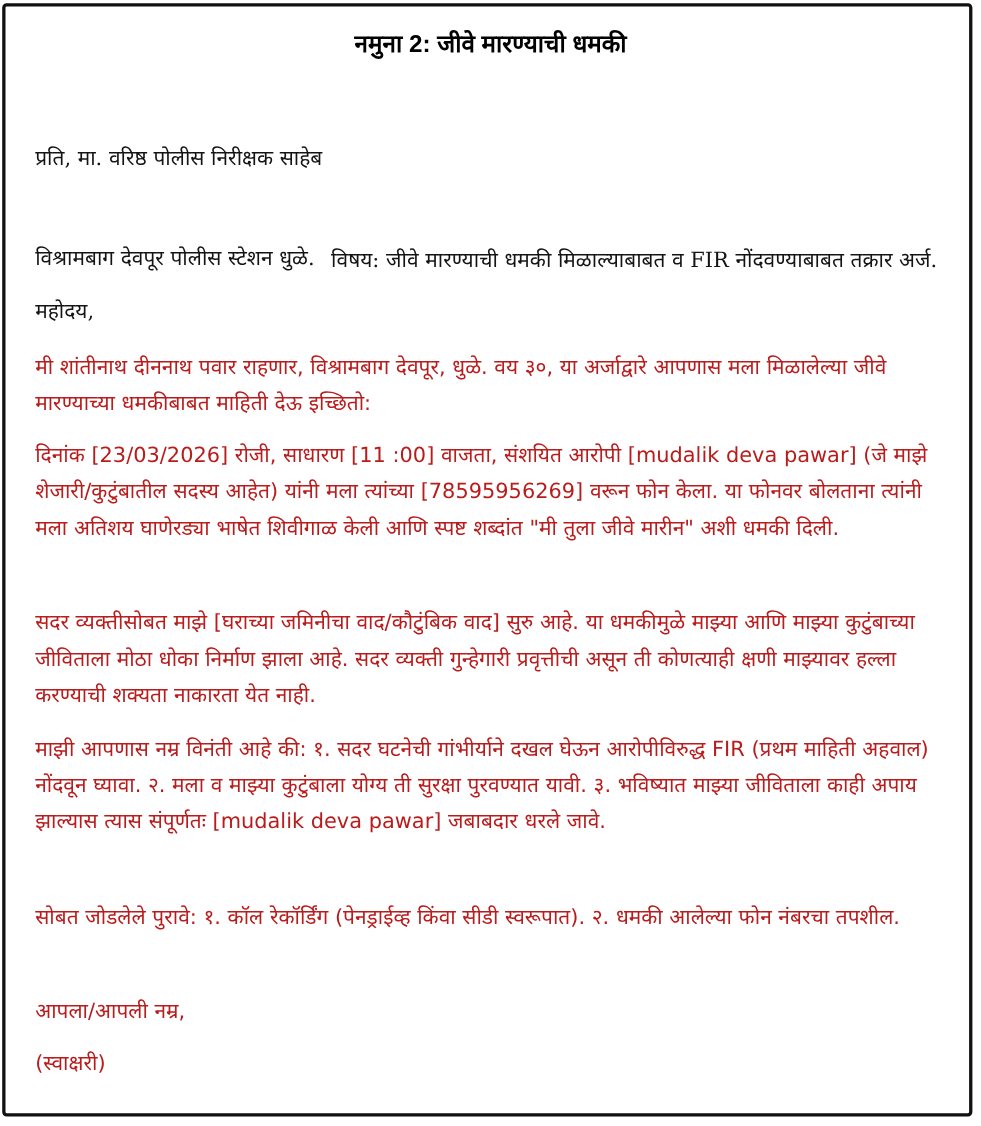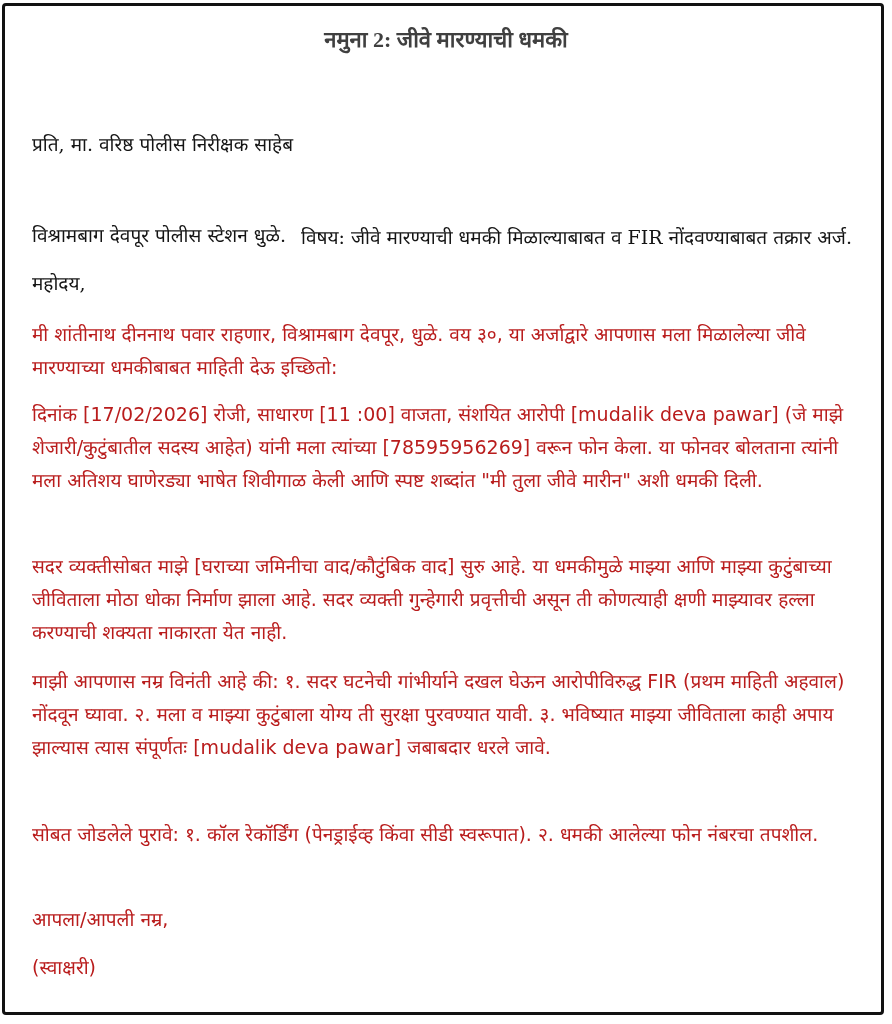--- a/index.html
+++ b/index.html
@@ -23,24 +23,24 @@
       border-radius: 4px;
       box-sizing: border-box;
       background: #ffffff;
     }
     .title {
       position: absolute;
       left: 0;
       right: 0;
       top: 24px;
       text-align: center;
-      font-family: Liberation Serif, serif;
+      font-family: Liberation Sans, sans-serif;
       font-weight: bold;
       font-size: 22px;
-      color: #404040;
+      color: #000000;
       line-height: 32px;
     }
     .body-text {
       position: absolute;
       left: 32px;
       right: 40px;
       font-family: "DejaVu Serif", serif;
       font-size: 19px;
       color: #141414;
       line-height: 33px;
@@ -66,21 +66,21 @@
 <div class="body-text" style="top:128px;">प्रति, मा. वरिष्ठ पोलीस निरीक्षक साहेब</div>
 
 <div class="body-text" style="top:174px;margin-top:45px;">विश्रामबाग देवपूर पोलीस स्टेशन धुळे.</div>
 
 <div class="body-text" style="top:221px;text-align:right;">विषय: जीवे मारण्याची धमकी मिळाल्याबाबत व FIR नोंदवण्याबाबत तक्रार अर्ज.</div>
 
 <div class="body-text" style="top:267px;">महोदय,</div>
 
 <div class="para" style="top:318px;">मी शांतीनाथ दीननाथ पवार राहणार, विश्रामबाग देवपूर, धुळे. वय ३०, या अर्जाद्वारे आपणास मला मिळालेल्या जीवे मारण्याच्या धमकीबाबत माहिती देऊ इच्छितो:</div>
 
-<div class="para" style="top:398px;">दिनांक [17/02/2026] रोजी, साधारण [11 :00] वाजता, संशयित आरोपी [mudalik deva pawar] (जे माझे शेजारी/कुटुंबातील सदस्य आहेत) यांनी मला त्यांच्या [78595956269] वरून फोन केला. या फोनवर बोलताना त्यांनी मला अतिशय घाणेरड्या भाषेत शिवीगाळ केली आणि स्पष्ट शब्दांत "मी तुला जीवे मारीन" अशी धमकी दिली.</div>
+<div class="para" style="top:398px;">दिनांक [23/03/2026] रोजी, साधारण [11 :00] वाजता, संशयित आरोपी [mudalik deva pawar] (जे माझे शेजारी/कुटुंबातील सदस्य आहेत) यांनी मला त्यांच्या [78595956269] वरून फोन केला. या फोनवर बोलताना त्यांनी मला अतिशय घाणेरड्या भाषेत शिवीगाळ केली आणि स्पष्ट शब्दांत "मी तुला जीवे मारीन" अशी धमकी दिली.</div>
 
 <div class="para" style="top:550px;">सदर व्यक्तीसोबत माझे [घराच्या जमिनीचा वाद/कौटुंबिक वाद] सुरु आहे. या धमकीमुळे माझ्या आणि माझ्या कुटुंबाच्या जीविताला मोठा धोका निर्माण झाला आहे. सदर व्यक्ती गुन्हेगारी प्रवृत्तीची असून ती कोणत्याही क्षणी माझ्यावर हल्ला करण्याची शक्यता नाकारता येत नाही.</div>
 
 <div class="para" style="top:665px;">माझी आपणास नम्र विनंती आहे की: १. सदर घटनेची गांभीर्याने दखल घेऊन आरोपीविरुद्ध FIR (प्रथम माहिती अहवाल) नोंदवून घ्यावा. २. मला व माझ्या कुटुंबाला योग्य ती सुरक्षा पुरवण्यात यावी. ३. भविष्यात माझ्या जीविताला काही अपाय झाल्यास त्यास संपूर्णतः [mudalik deva pawar] जबाबदार धरले जावे.</div>
 
 <div class="para" style="top:818px;">
   <span>सोबत जोडलेले पुरावे: </span><span class="bold">१. कॉल रेकॉर्डिंग (पेनड्राईव्ह किंवा सीडी स्वरूपात). २. धमकी आलेल्या फोन नंबरचा तपशील.</span>
 </div>
 
 <div class="para" style="top:903px;">आपला/आपली नम्र,</div>

